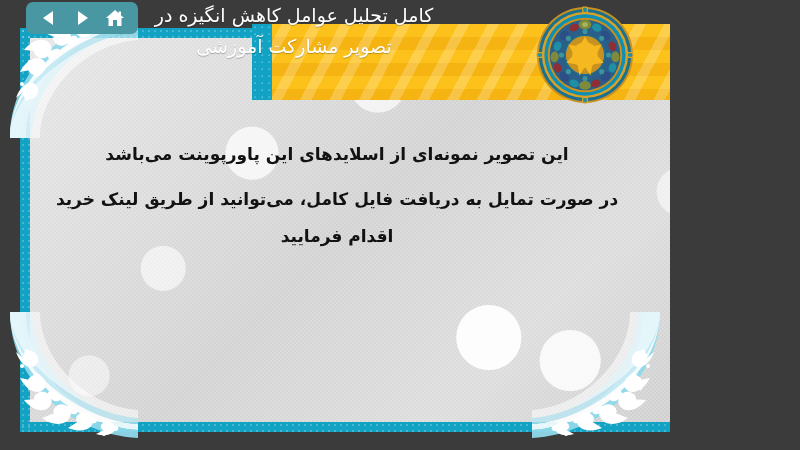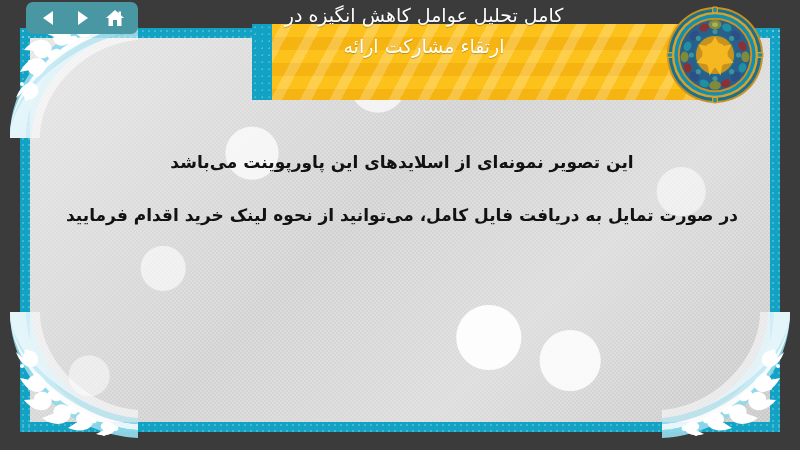--- a/index.html
+++ b/index.html
@@ -2,21 +2,21 @@
 <html><head>
 <meta charset="utf-8">
 <style>
   html,body{margin:0;padding:0;}
   body{
     width:800px;height:450px;overflow:hidden;
     background:#3b3b3b;
     font-family:"DejaVu Sans","Liberation Sans",sans-serif;
     position:relative;
   }
-  #stage{position:absolute;inset:0;width:800px;height:450px;overflow:hidden;background:#3b3b3b;}
+  #stage{position:absolute;inset:0;width:670px;height:450px;overflow:hidden;background:#3b3b3b;}
 
   
   .panel{
     position:absolute;left:20px;top:28px;width:760px;height:404px;
     background:
       radial-gradient(circle at 62% 78%, rgba(255,255,255,.95) 0 32px, rgba(255,255,255,0) 33px),
       radial-gradient(circle at 73% 84%, rgba(255,255,255,.85) 0 30px, rgba(255,255,255,0) 31px),
       radial-gradient(circle at 30% 30%, rgba(255,255,255,.75) 0 26px, rgba(255,255,255,0) 27px),
       radial-gradient(circle at 18% 60%, rgba(255,255,255,.6) 0 22px, rgba(255,255,255,0) 23px),
       radial-gradient(circle at 88% 40%, rgba(255,255,255,.55) 0 24px, rgba(255,255,255,0) 25px),
@@ -75,21 +75,21 @@
   }
   .navbtn{width:26px;height:24px;display:flex;align-items:center;justify-content:center;cursor:pointer;}
   .navbtn svg{display:block;}
 
   
   .body-text{
     position:absolute;left:30px;right:26px;top:128px;
     direction:rtl;text-align:center;z-index:5;
     color:#121212;font-size:17px;line-height:37px;font-weight:700;
   }
-  .body-text p{margin:16px;}
+  .body-text p{margin:8px;}
 </style>
 </head>
 <body>
 
 <div id="stage">
 
   <div class="panel">
     <div class="panel-inner"></div>
   </div>
 
@@ -185,21 +185,21 @@
           <circle cx="94" cy="6" r="2"></circle>
       </g>
     </svg>
   </div>
 
   <div class="banner"></div>
   <div class="banner-teal"></div>
 
   <div class="title">
     <div>کامل تحلیل عوامل کاهش انگیزه در</div>
-    <div>ارتقاء مشارکت ارائه</div>
+    <div>تصویر مشارکت آموزشی</div>
   </div>
 
   <div class="medallion">
     <svg viewBox="0 0 100 100" xmlns="http://www.w3.org/2000/svg">
       <circle cx="50" cy="50" r="49" fill="#c9921f"></circle>
       <circle cx="50" cy="50" r="47" fill="#1b6f8f"></circle>
       <circle cx="50" cy="50" r="44" fill="#d9a227"></circle>
       <circle cx="50" cy="50" r="41.5" fill="#0e8fb5"></circle>
       <circle cx="50" cy="50" r="38" fill="#c9921f"></circle>
       <circle cx="50" cy="50" r="36" fill="#2a5f8a"></circle>
@@ -268,16 +268,16 @@
       <svg width="20" height="19" viewBox="0 0 20 19" xmlns="http://www.w3.org/2000/svg">
         <path d="M10 1 L19 9 L16.5 9 L16.5 17 L3.5 17 L3.5 9 L1 9 Z" fill="#ffffff"></path>
         <rect x="8" y="11" width="4" height="6" fill="#4a97a4"></rect>
         <rect x="13.5" y="2.5" width="2.5" height="4" fill="#ffffff"></rect>
       </svg>
     </div>
   </div>
 
   <div class="body-text">
     <p>این تصویر نمونه‌ای از اسلایدهای این پاورپوینت می‌باشد</p>
-    <p>در صورت تمایل به دریافت فایل کامل، می‌توانید از نحوه لینک خرید اقدام فرمایید</p>
+    <p>در صورت تمایل به دریافت فایل کامل، می‌توانید از طریق لینک خرید اقدام فرمایید</p>
   </div>
 
 </div>
 
 </body></html>

